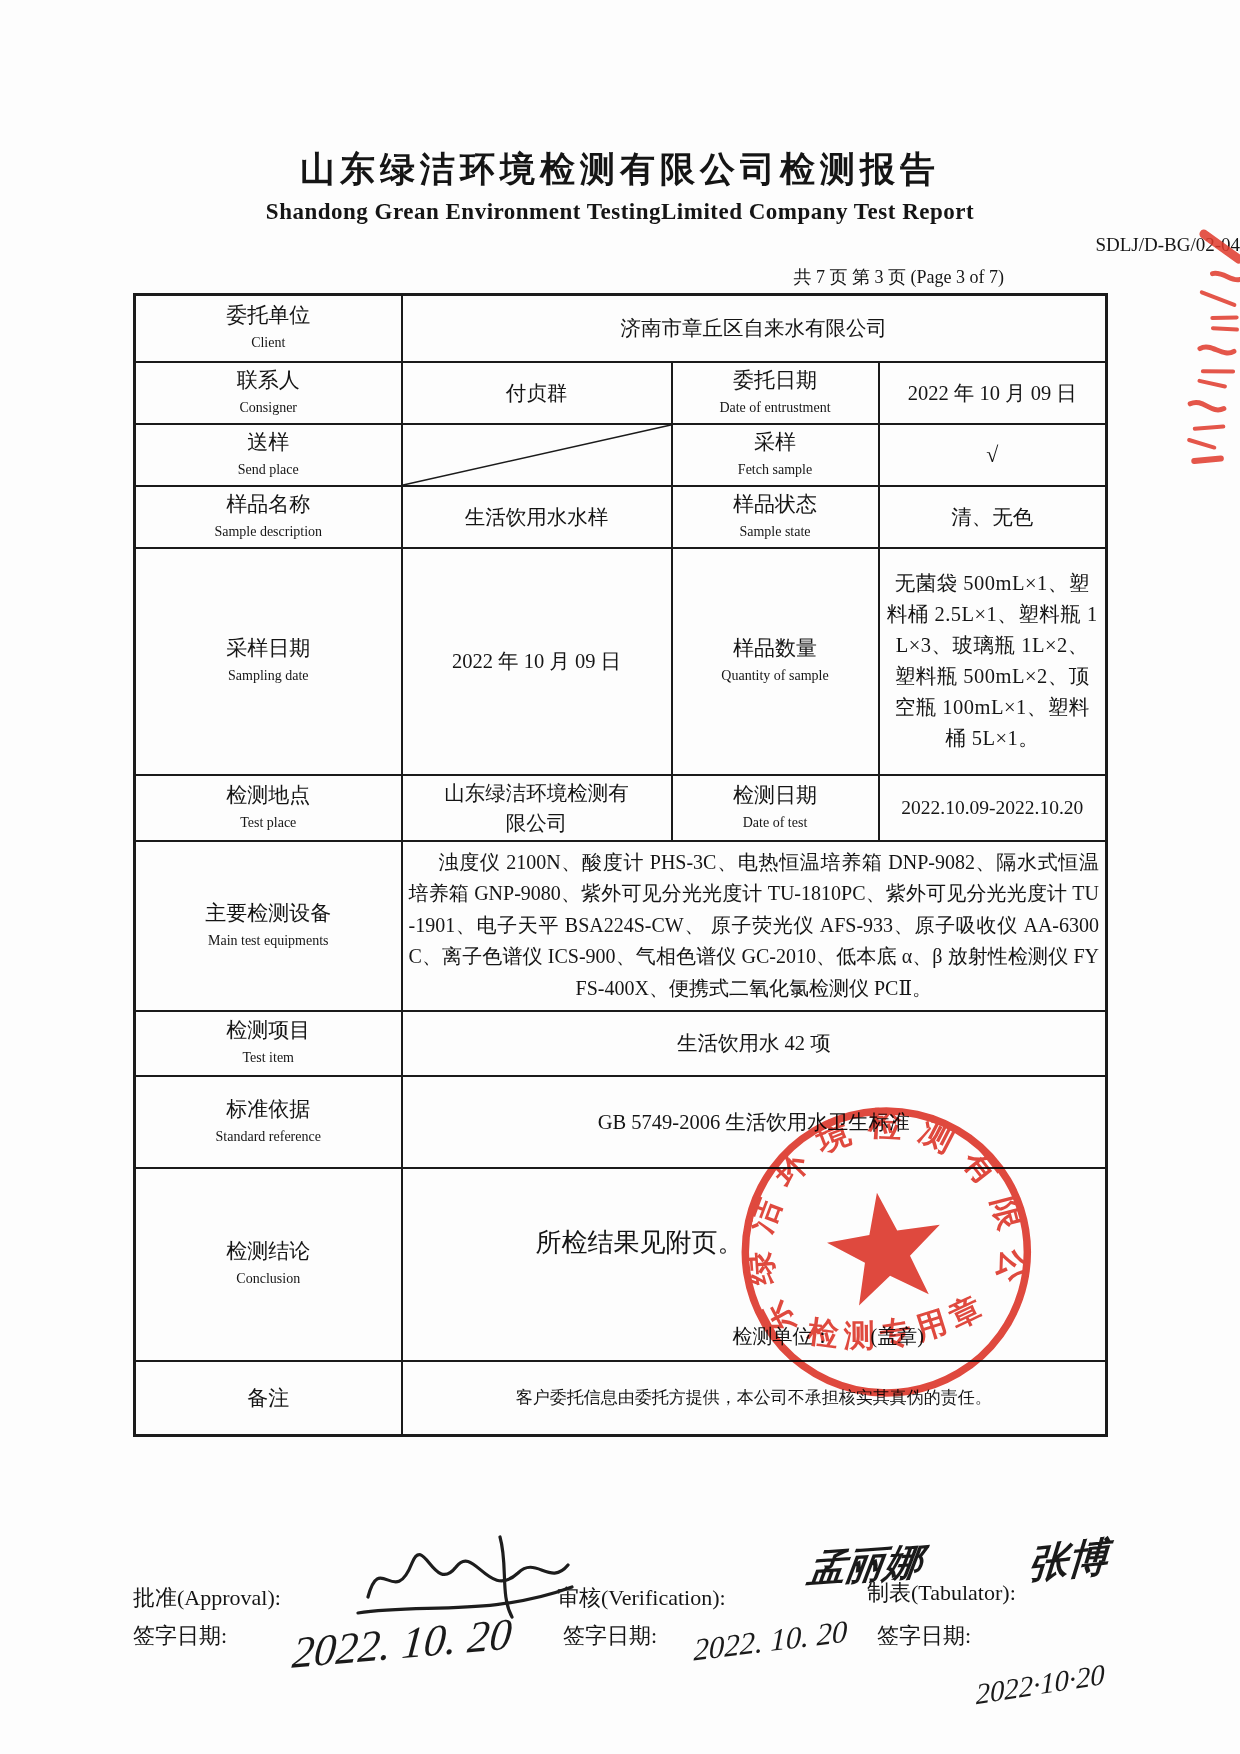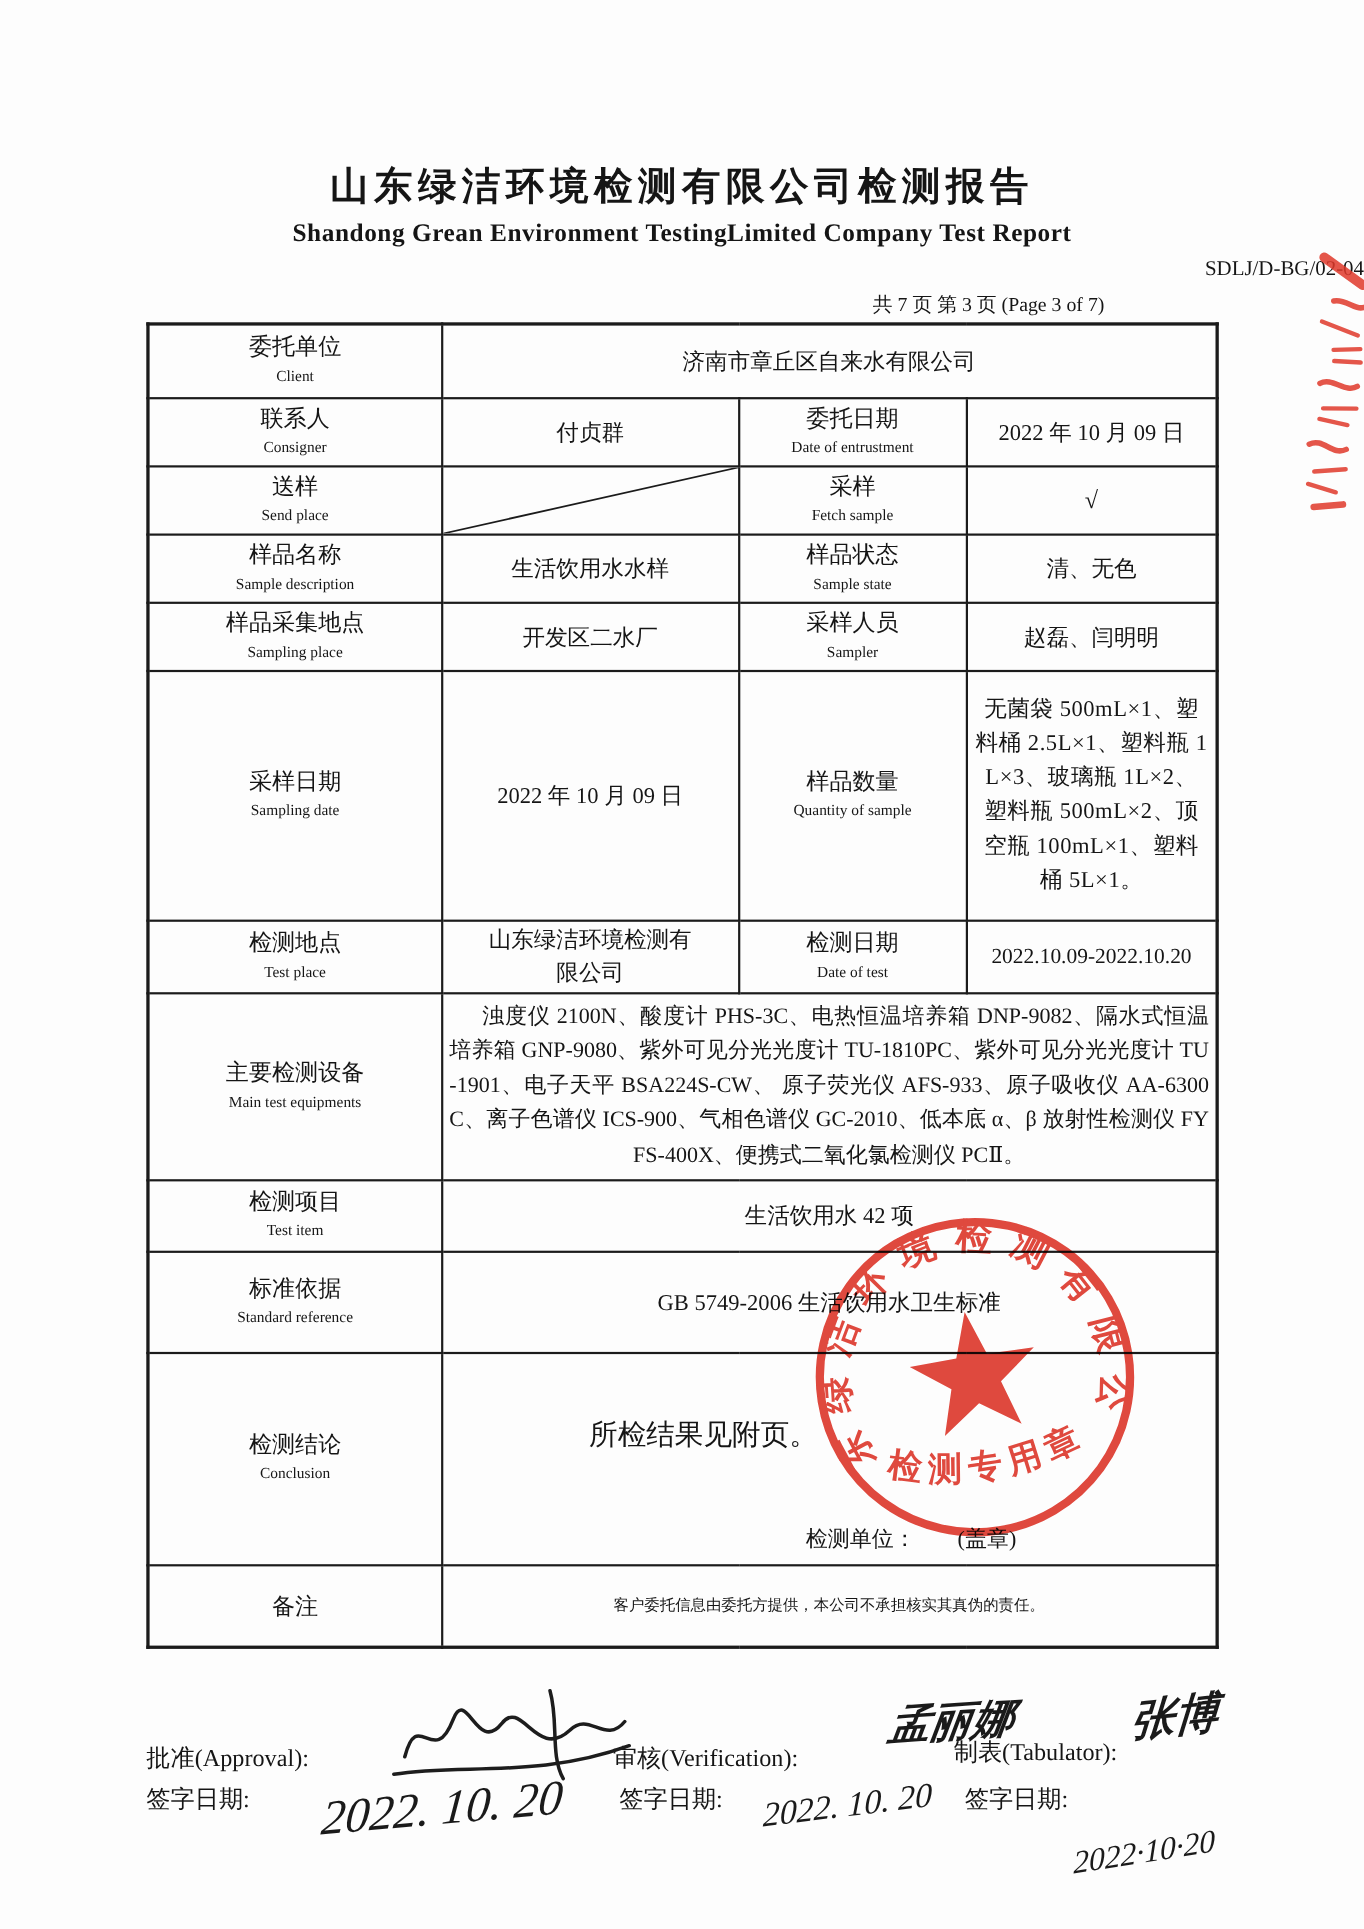--- a/index.html
+++ b/index.html
@@ -29,21 +29,21 @@
   td.equip-cell{padding:8px 13px;}
   td.equip-cell .val{font-size:20px;line-height:31.5px;text-align:justify;
     text-align-last:center;text-indent:30px;word-break:break-all;}
 
   td.concl-cell{position:relative;}
   .concl-text{position:absolute;left:86px;top:56px;font-size:26px;margin-left:47px;}
   .unit-line{position:absolute;left:330px;bottom:10px;font-size:20px;}
   .unit-line .seal-hint{margin-left:38px;}
 
   td.remark-cell{text-align:left;padding-left:20px;}
-  td.remark-cell .val{font-size:14px;}
+  td.remark-cell .val{font-size:17px;}
 
   td.diag-cell{position:relative;padding:0;}
   td.diag-cell svg{position:absolute;left:0;top:0;width:100%;height:100%;display:block;}
 
   .check{font-size:22px;}
 
   
   .stamp{position:absolute;left:734px;top:1098px;width:304px;height:304px;
     transform:rotate(-9deg);opacity:0.88;mix-blend-mode:multiply;pointer-events:none;}
 
@@ -131,36 +131,20 @@
     </td>
     <td>
       <div class="cn">样品状态</div>
       <div class="en">Sample state</div>
     </td>
     <td>
       <div class="val">清、无色</div>
     </td>
   </tr>
 
-  <tr style="height:57px">
-    <td>
-      <div class="cn">样品采集地点</div>
-      <div class="en">Sampling place</div>
-    </td>
-    <td>
-      <div class="val">开发区二水厂</div>
-    </td>
-    <td>
-      <div class="cn">采样人员</div>
-      <div class="en">Sampler</div>
-    </td>
-    <td>
-      <div class="val">赵磊、闫明明</div>
-    </td>
-  </tr>
 
   <tr style="height:227px">
     <td>
       <div class="cn">采样日期</div>
       <div class="en">Sampling date</div>
     </td>
     <td>
       <div class="val">2022 年 10 月 09 日</div>
     </td>
     <td>

